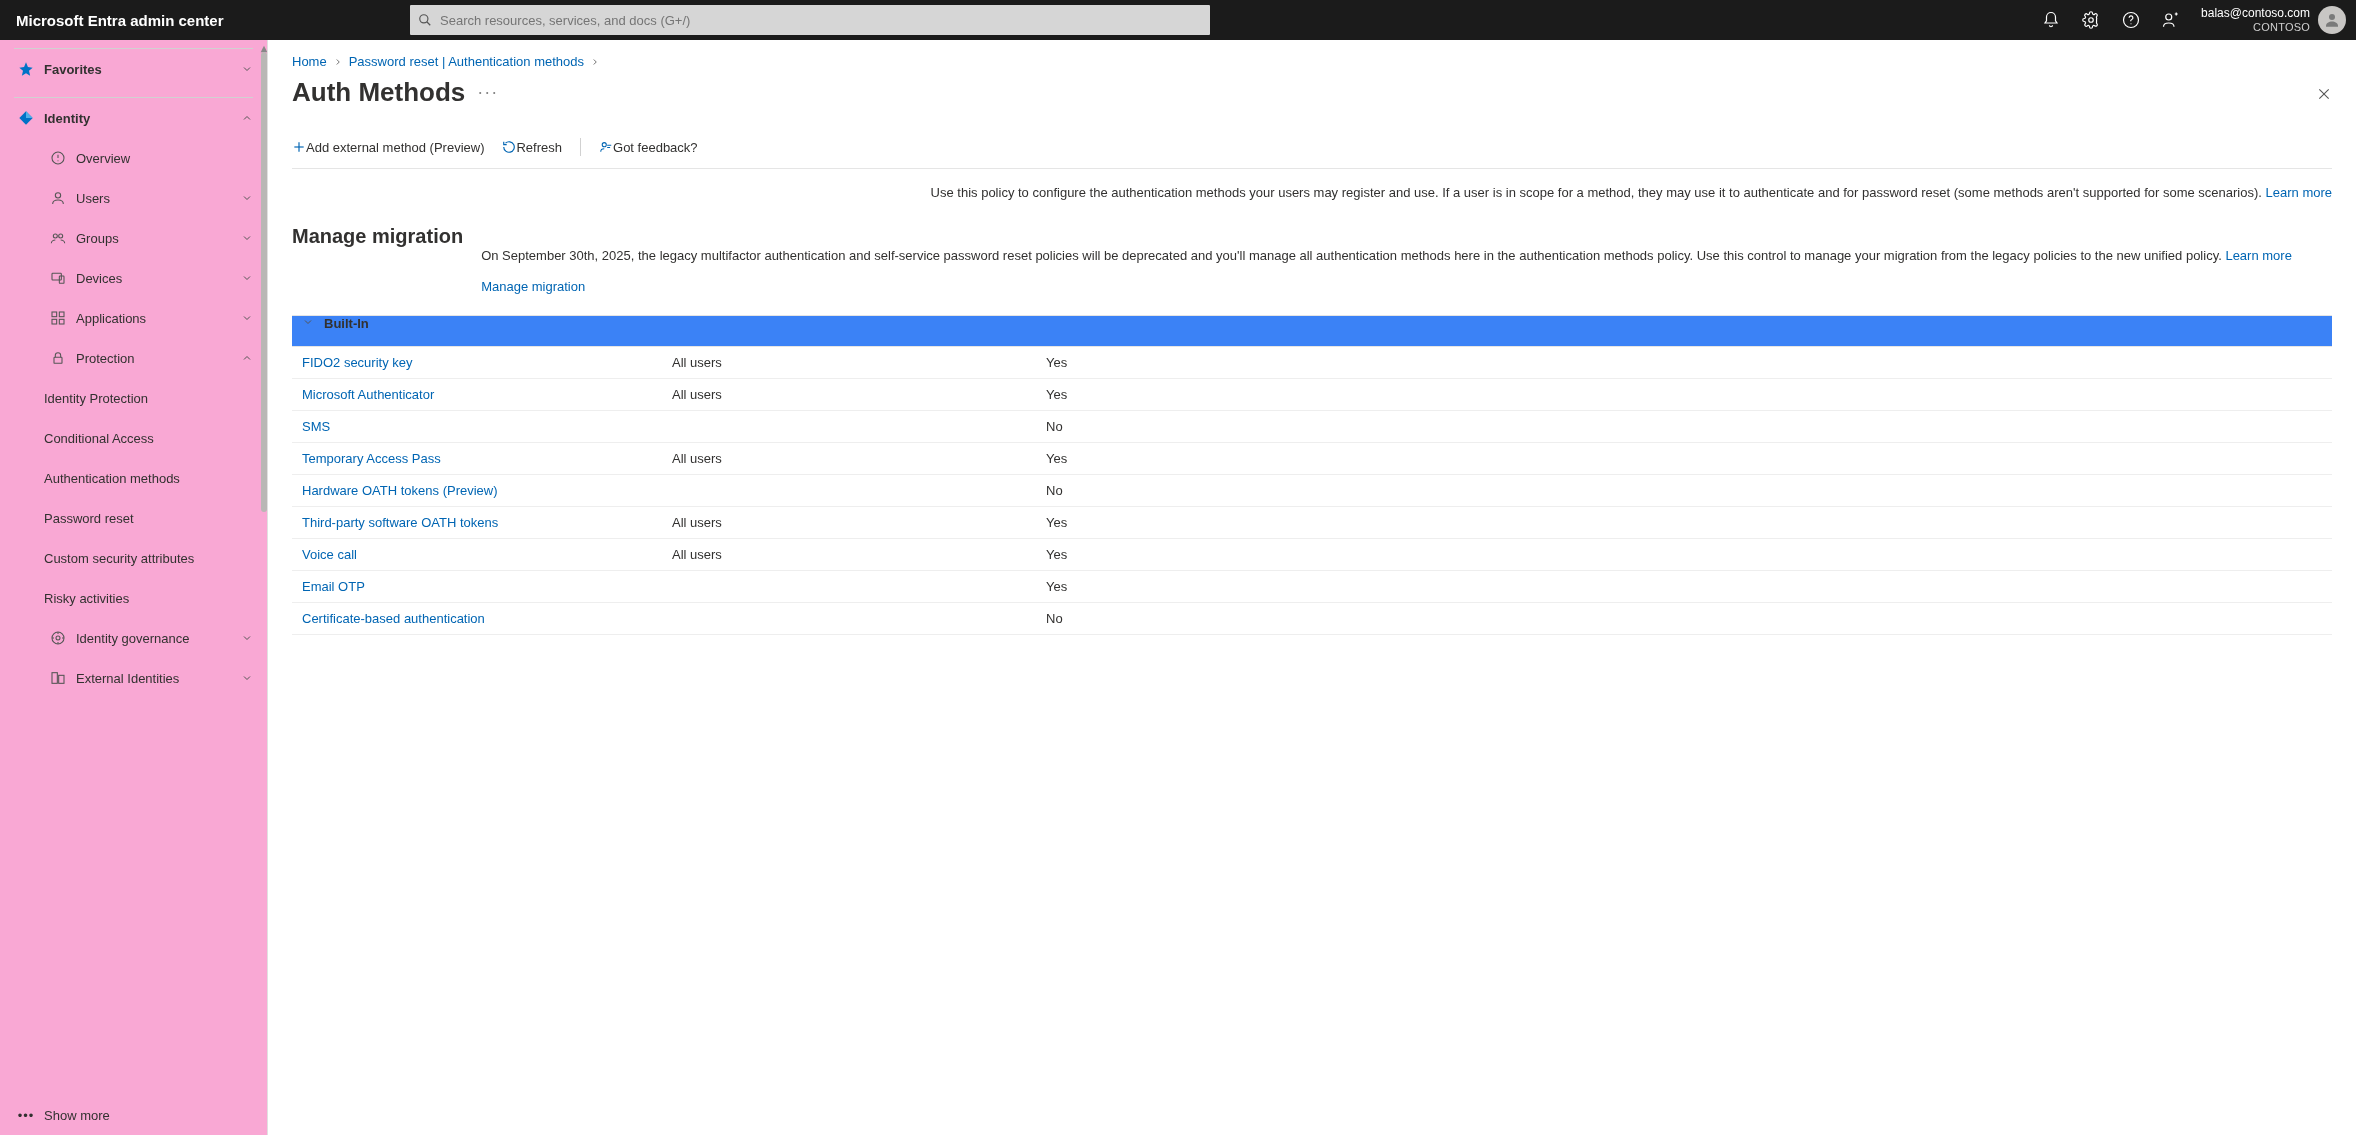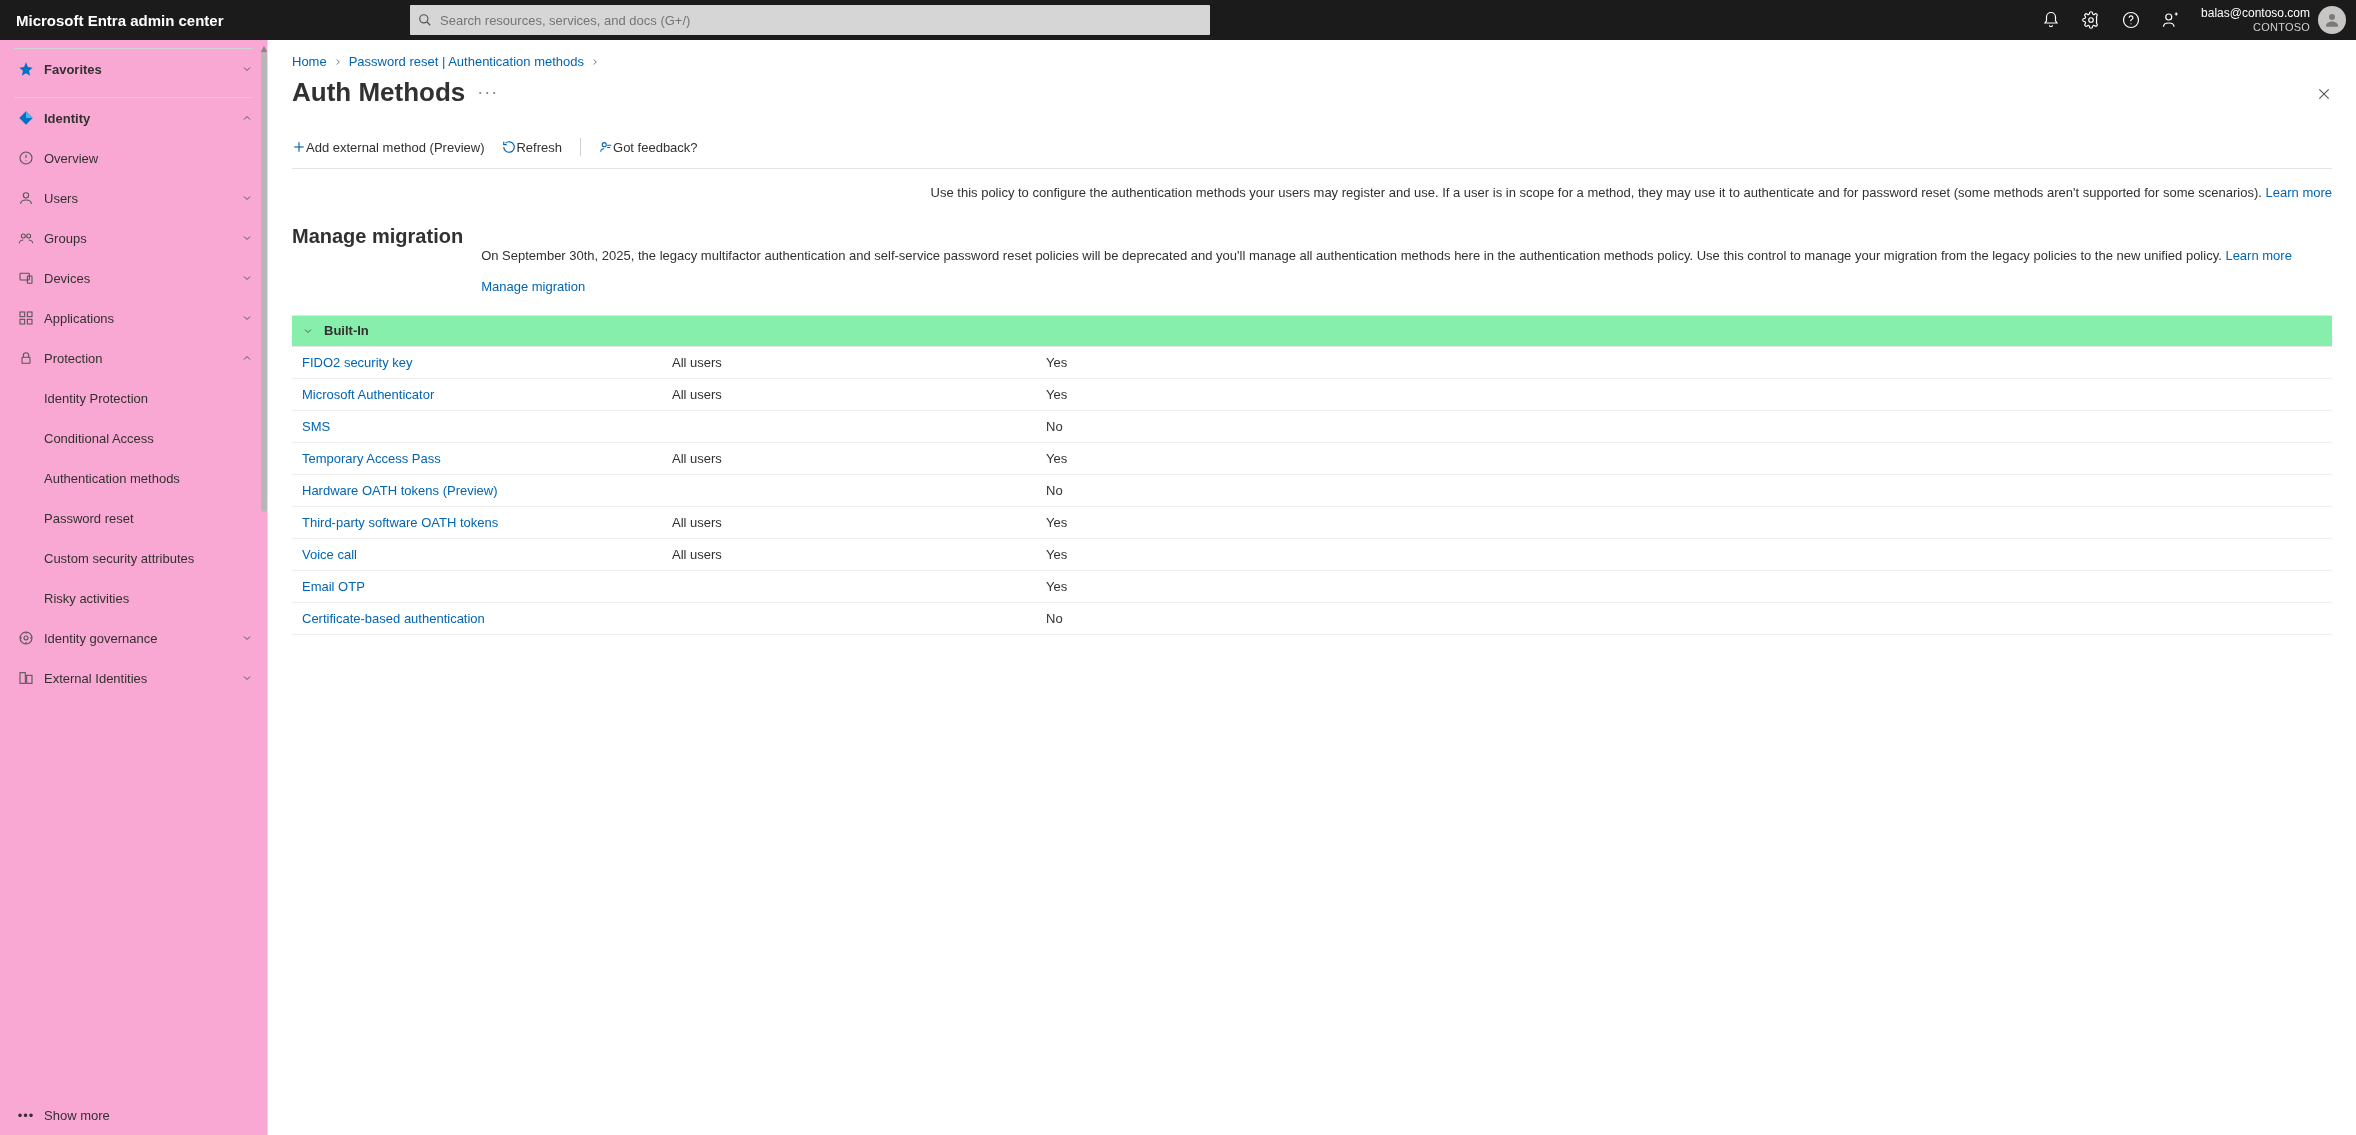--- a/index.html
+++ b/index.html
@@ -22,21 +22,21 @@
   
   
   .app-body { display:flex; height: calc(100vh - 40px); }
   .sidebar { width: 268px; background:#f9a8d4; border-right:1px solid #e0e0e0; display:flex; flex-direction:column; overflow-y:auto; position:relative;justify-content:space-between; }
   .sidebar-rule { height:1px; background:#d1d1d1; margin: 8px 14px 0; }
   .sidebar-section-hdr { display:flex; align-items:center; height:40px; padding: 0 14px; font-weight:600; cursor:pointer; }
   .sidebar-section-hdr .icon-slot { width:24px; display:flex; justify-content:center; margin-right:6px; }
   .sidebar-section-hdr .chev { margin-left:auto; }
   .star-icon { color:#0072c6; }
   .identity-icon { color:#0072c6; }
-  .sidebar-item { display:flex; align-items:center; height:40px; padding: 0 14px; cursor:pointer; color:#323130; }
+  .sidebar-item { display:flex; align-items:center; height:40px; padding: 0 14px; cursor:pointer; color:#323130;margin-left:32px; }
   .sidebar-item .icon-slot { width:24px; display:flex; justify-content:center; margin-right:6px; color:#555; }
   .sidebar-item .chev { margin-left:auto; color:#555; }
   .sidebar-subitem { display:flex; align-items:center; height:40px; padding-left: 44px; cursor:pointer; color:#323130; }
   .show-more { display:flex; align-items:center; height:40px; padding: 0 14px; cursor:pointer; margin-top:auto; }
   .show-more .icon-slot { width:24px; display:flex; justify-content:center; margin-right:6px; letter-spacing:1px; }
   
   .sidebar-collapse-arrow { position:absolute; right:-2px; top:4px; color:#888; font-size:12px; cursor:pointer;}
   .sidebar-scrollbar { position:absolute; right:0; top:12px; width:6px; height:460px; background:#b9b7b5; border-radius:3px; }
   
   
@@ -62,21 +62,21 @@
   .migration-body { line-height:1.5;margin-top:21px; }
   .migration-body a { color:#0065b3; text-decoration:none; cursor:pointer; }
   .migration-link { margin-top:12px; }
   .migration-link a { color:#0065b3; text-decoration:none; cursor:pointer; }
   
   .methods-table { margin-top:10px; }
   .tbl-headers { display:flex; padding: 10px 0 10px 8px; font-weight:600; }
   .col-method { flex: 0 0 370px; padding-left:0; }
   .col-target { flex: 0 0 374px; }
   .col-enabled { flex: 1; }
-  .group-row { background:#86efac; border-top:1px solid #e5e5e5; border-bottom:1px solid #e5e5e5; display:flex; align-items:center; height:32px; padding-left:10px; }
+  .group-row { background:#3b82f6; border-top:1px solid #e5e5e5; border-bottom:1px solid #e5e5e5; display:flex; align-items:flex-start; height:32px; padding-left:10px; }
   .group-row .group-chev { margin-right:10px; color:#555; }
   .group-row .group-label { font-weight:700; }
   .data-row { display:flex; align-items:center; height:32px; border-bottom:1px solid #eeeeee; padding-left:10px; }
   .data-row .method-link { color:#0065b3; cursor:pointer; }
   
   svg { display:block; }
 </style>
 </head>
 <body>
 

